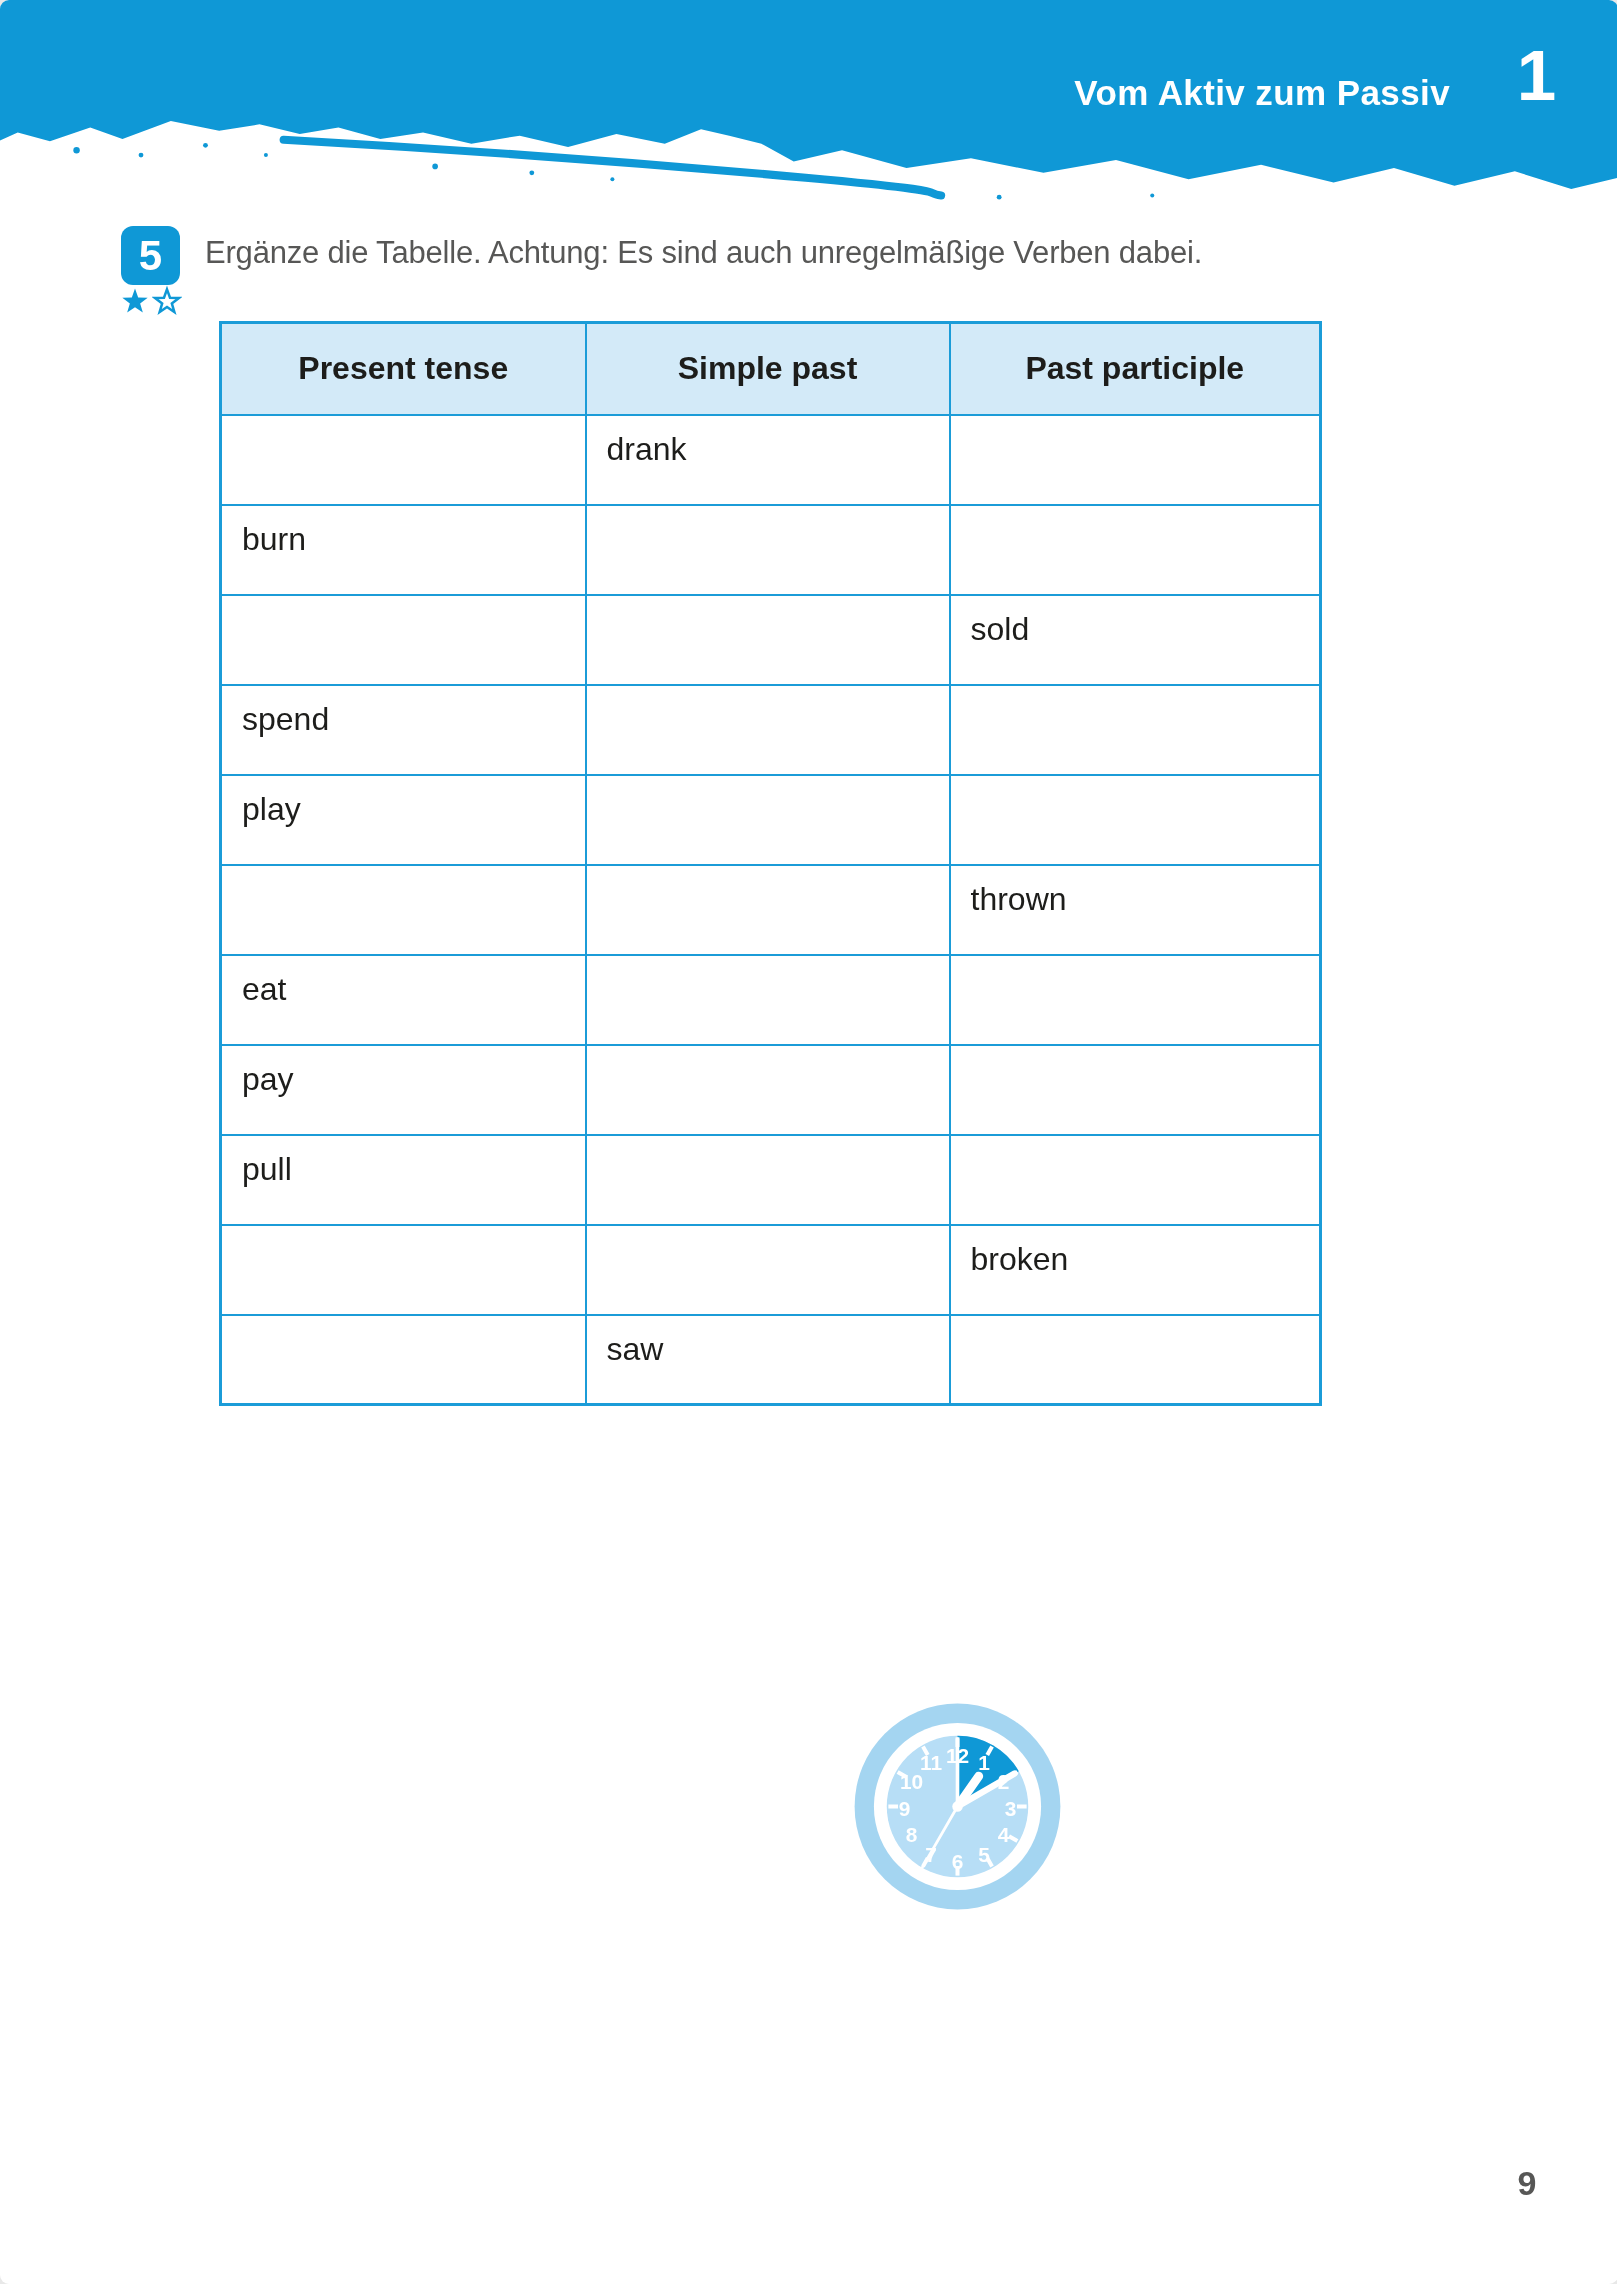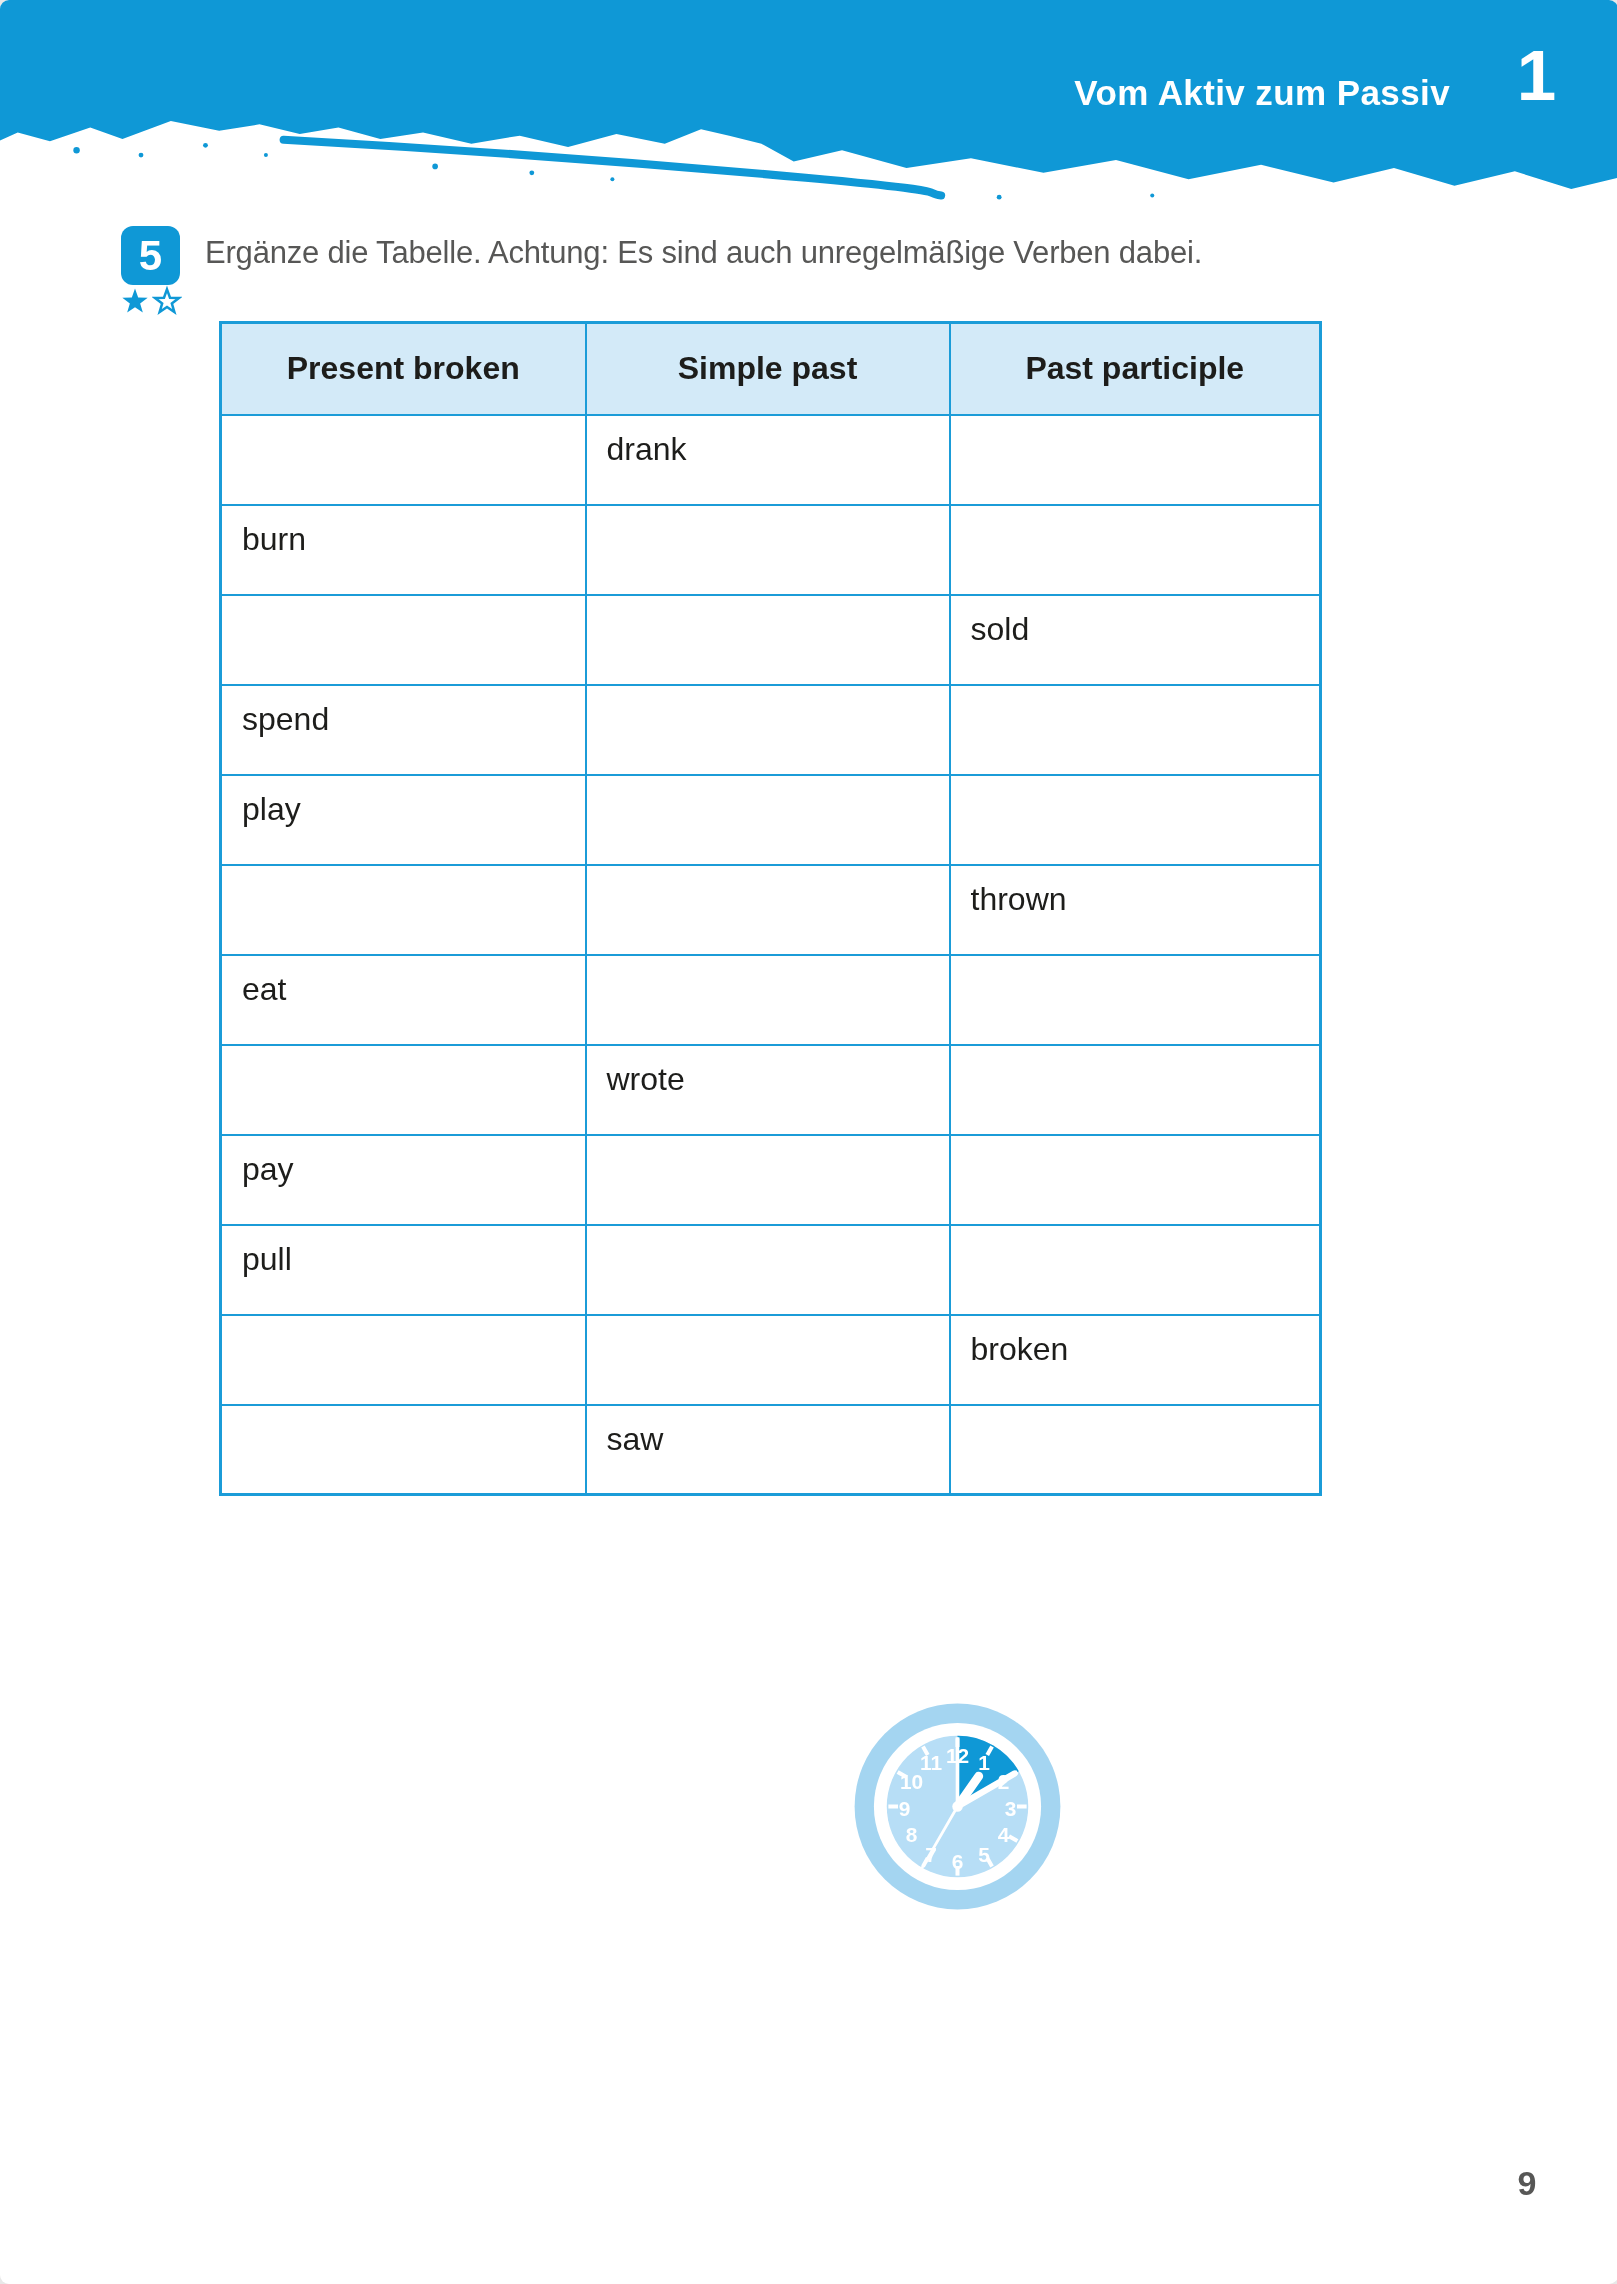--- a/index.html
+++ b/index.html
@@ -87,21 +87,21 @@
   <div class="instruction">Ergänze die Tabelle. Achtung: Es sind auch unregelmäßige Verben dabei.</div>
 
   <table class="verbs">
     <colgroup>
         <col style="width:365px">
         <col style="width:364px">
         <col style="width:371px">
       </colgroup>
     <thead>
       <tr>
-        <th>Present broken</th>
+        <th>Present tense</th>
         <th>Simple past</th>
         <th>Past participle</th>
       </tr>
     </thead>
     <tbody>
       <tr>
         <td></td>
         <td>drank</td>
         <td></td>
       </tr>
@@ -126,25 +126,20 @@
         <td></td>
       </tr>
       <tr>
         <td></td>
         <td></td>
         <td>thrown</td>
       </tr>
       <tr>
         <td>eat</td>
         <td></td>
-        <td></td>
-      </tr>
-      <tr>
-        <td></td>
-        <td>wrote</td>
         <td></td>
       </tr>
       <tr>
         <td>pay</td>
         <td></td>
         <td></td>
       </tr>
       <tr>
         <td>pull</td>
         <td></td>

